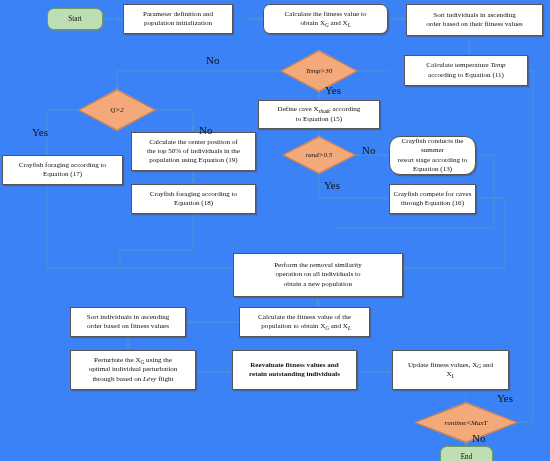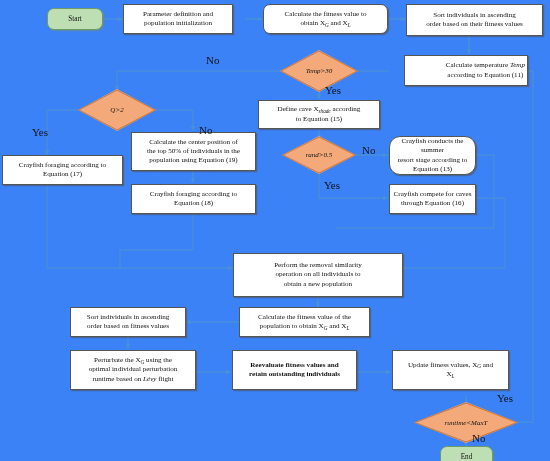--- a/index.html
+++ b/index.html
@@ -109,21 +109,21 @@
     </div>
   </div>
 
   <div class="node proc" style="left:406px;top:4px;width:137px;height:32px;">
     <div class="txt">
       <div>Sort individuals in ascending</div>
       <div>order based on their fitness values</div>
     </div>
   </div>
 
-  <div class="node proc" style="left:404px;top:55px;width:124px;height:31px;justify-content:flex-end;">
+  <div class="node proc" style="left:404px;top:55px;width:124px;height:31px;">
     <div class="txt">
       <div><span>Calculate temperature </span><i class="v">Temp</i></div>
       <div>according to Equation (11)</div>
     </div>
   </div>
 
   <div class="dia" style="left:280px;top:50px;width:78px;height:42px;">
     <div class="shape"></div>
     <svg class="edge" viewBox="0 0 78 42">
         <polygon points="39,1 77,21 39,41 1,21" fill="none" stroke="#c8763c" stroke-width="1"></polygon>
@@ -192,39 +192,39 @@
   </div>
 
   <div class="node proc" style="left:233px;top:253px;width:170px;height:44px;">
     <div class="txt">
       <div>Perform the removal similarity</div>
       <div>operation on all individuals to</div>
       <div>obtain a new population</div>
     </div>
   </div>
 
-  <div class="node proc" style="left:239px;top:307px;width:131px;height:30px;">
+  <div class="node proc" style="left:239px;top:307px;width:131px;height:30px;text-align:right;">
     <div class="txt">
       <div>Calculate the fitness value of the</div>
       <div><span>population to obtain X</span><sub>G</sub><span> and X</span><sub>L</sub></div>
     </div>
   </div>
 
   <div class="node proc" style="left:70px;top:307px;width:116px;height:30px;">
     <div class="txt">
       <div>Sort individuals in ascending</div>
       <div>order based on fitness values</div>
     </div>
   </div>
 
   <div class="node proc" style="left:70px;top:350px;width:126px;height:40px;">
     <div class="txt">
       <div><span>Perturbate the X</span><sub>G</sub><span> using the</span></div>
       <div>optimal individual perturbation</div>
-      <div><span>runtime based on </span><i class="v">Lévy</i><span> flight</span></div>
+      <div><span>through based on </span><i class="v">Lévy</i><span> flight</span></div>
     </div>
   </div>
 
   <div class="node proc" style="left:232px;top:350px;width:125px;height:40px;font-weight:bold;">
     <div class="txt">
       <div>Reevaluate fitness values and</div>
       <div>retain outstanding individuals</div>
     </div>
   </div>
 

